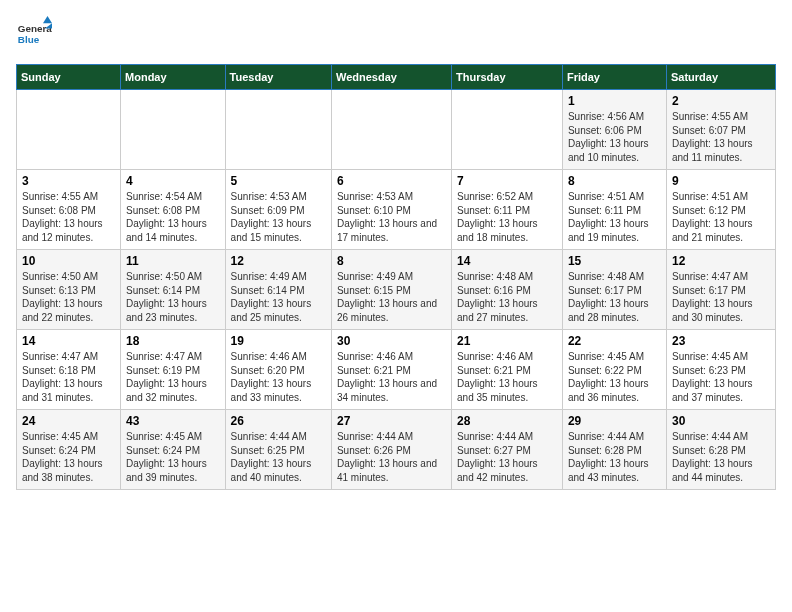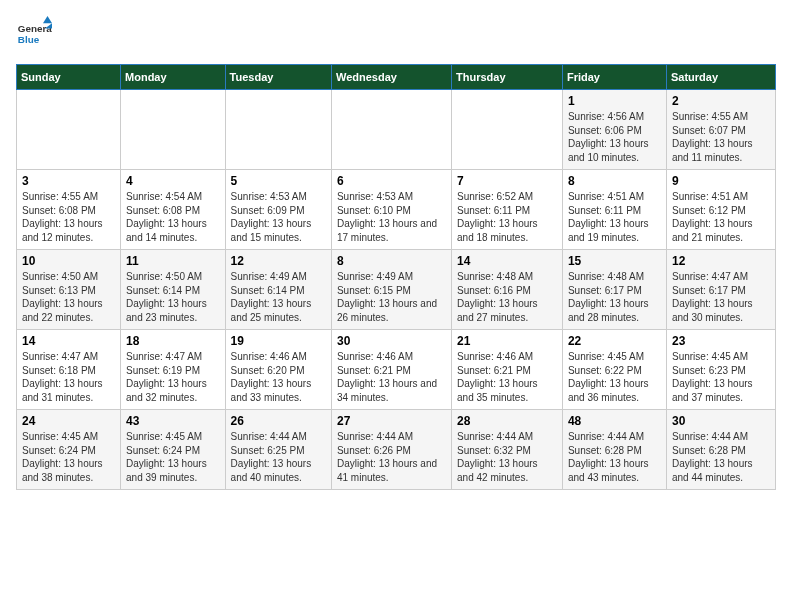--- a/index.html
+++ b/index.html
@@ -280,25 +280,25 @@
         </td>
         <td>
           <span class="day-num">27</span>
           <div class="day-info">Sunrise: 4:44 AM
 Sunset: 6:26 PM
 Daylight: 13 hours and 41 minutes.</div>
         </td>
         <td>
           <span class="day-num">28</span>
           <div class="day-info">Sunrise: 4:44 AM
-Sunset: 6:32 PM
+Sunset: 6:27 PM
 Daylight: 13 hours and 42 minutes.</div>
         </td>
         <td>
-          <span class="day-num">48</span>
+          <span class="day-num">29</span>
           <div class="day-info">Sunrise: 4:44 AM
 Sunset: 6:28 PM
 Daylight: 13 hours and 43 minutes.</div>
         </td>
         <td>
           <span class="day-num">30</span>
           <div class="day-info">Sunrise: 4:44 AM
 Sunset: 6:28 PM
 Daylight: 13 hours and 44 minutes.</div>
         </td>

